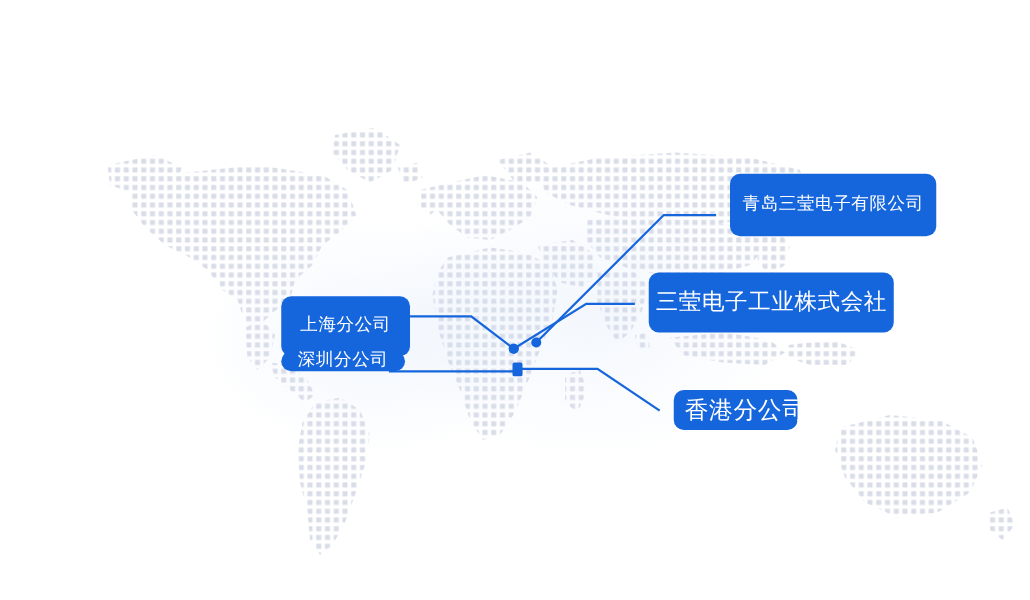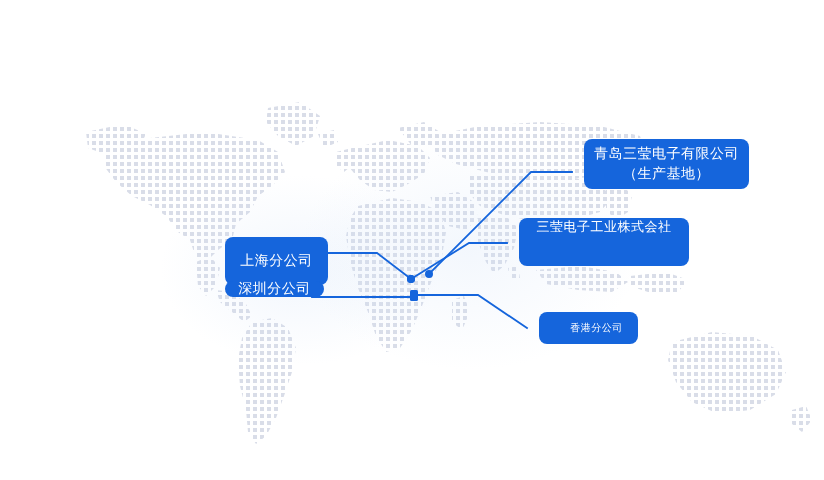--- a/index.html
+++ b/index.html
@@ -41,35 +41,34 @@
     line-height: 1.42;
     white-space: nowrap;
     margin-left: 12px;
   }
   .label-line { display: block; }
   .lbl-qingdao {
     left: 572px; top: 139px; width: 165px; height: 50px;
     font-size: 14px;
   }
   .lbl-korea {
-    left: 507px; top: 218px; width: 170px; height: 48px;
-    font-size: 13px;
-    justify-content: space-between;
+    left: 507px; top: 218px; width: 196px; height: 48px;
+    font-size: 18px;
   }
   .lbl-shanghai {
     left: 213px; top: 237px; width: 103px; height: 48px;
     font-size: 14px;
   }
   .lbl-shenzhen {
     left: 213px; top: 281px; width: 99px; height: 16px;
     font-size: 14px;
   }
   .lbl-hongkong {
     left: 527px; top: 312px; width: 99px; height: 32px;
-    font-size: 10px;
+    font-size: 19px;
     padding-left: 16px;
   }
 </style>
 </head>
 <body>
 
 <div id="stage">
 
   <svg id="map-layer" viewBox="0 0 824 480" xmlns="http://www.w3.org/2000/svg">
     <defs>
@@ -166,21 +165,20 @@
       <circle cx="411" cy="279" r="4"></circle>
       <circle cx="411" cy="279" r="4"></circle>
       <rect x="410" y="290" width="8" height="11" rx="1.5"></rect>
     </g>
   </svg>
 
   <div id="label-layer">
 
     <div class="label-box lbl-qingdao">
       <span class="label-line">青岛三莹电子有限公司</span>
-      <span class="label-line">（生产基地）</span>
     </div>
 
     <div class="label-box lbl-korea">
       <span class="label-line">三莹电子工业株式会社</span>
     </div>
 
     <div class="label-box lbl-shanghai">
       <span class="label-line">上海分公司</span>
     </div>
 

